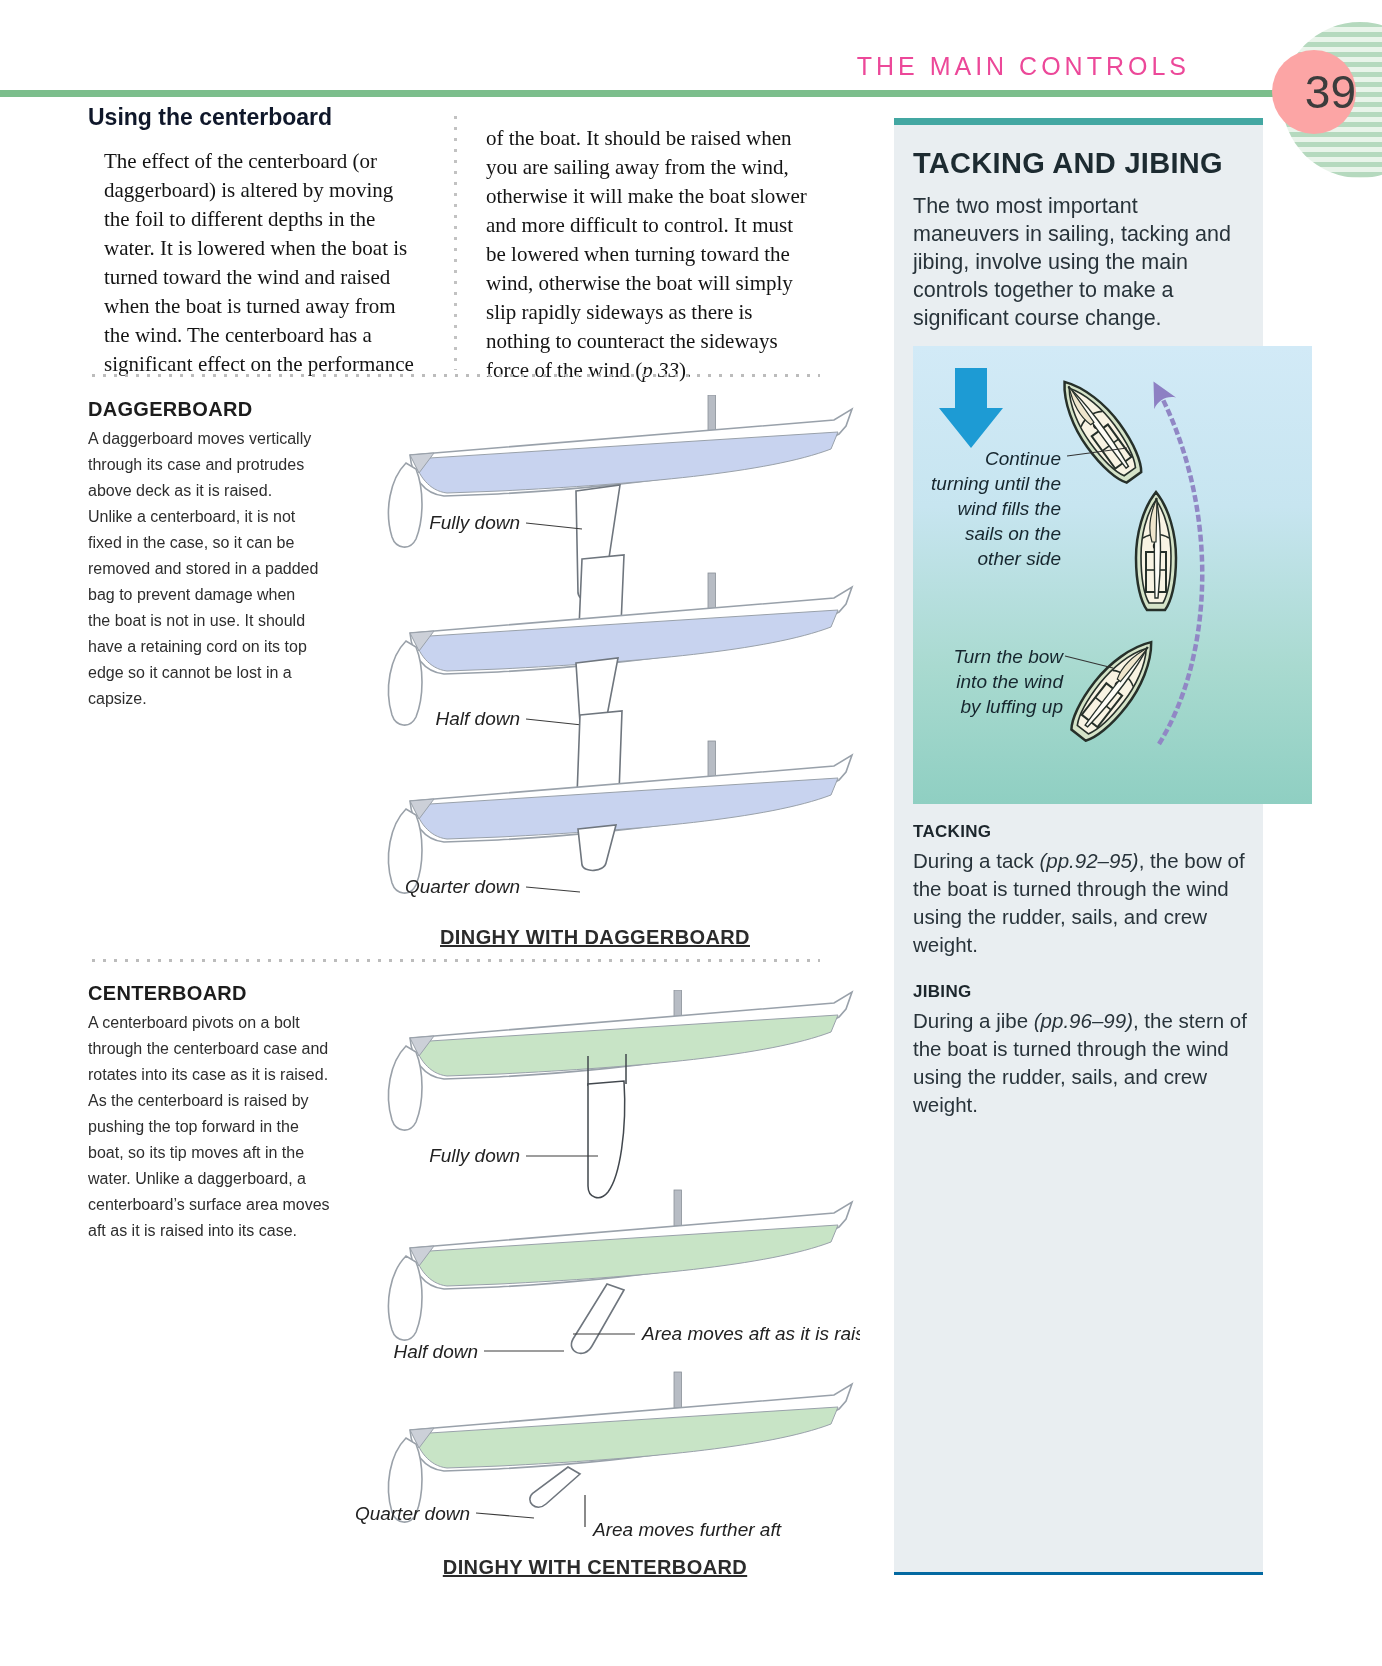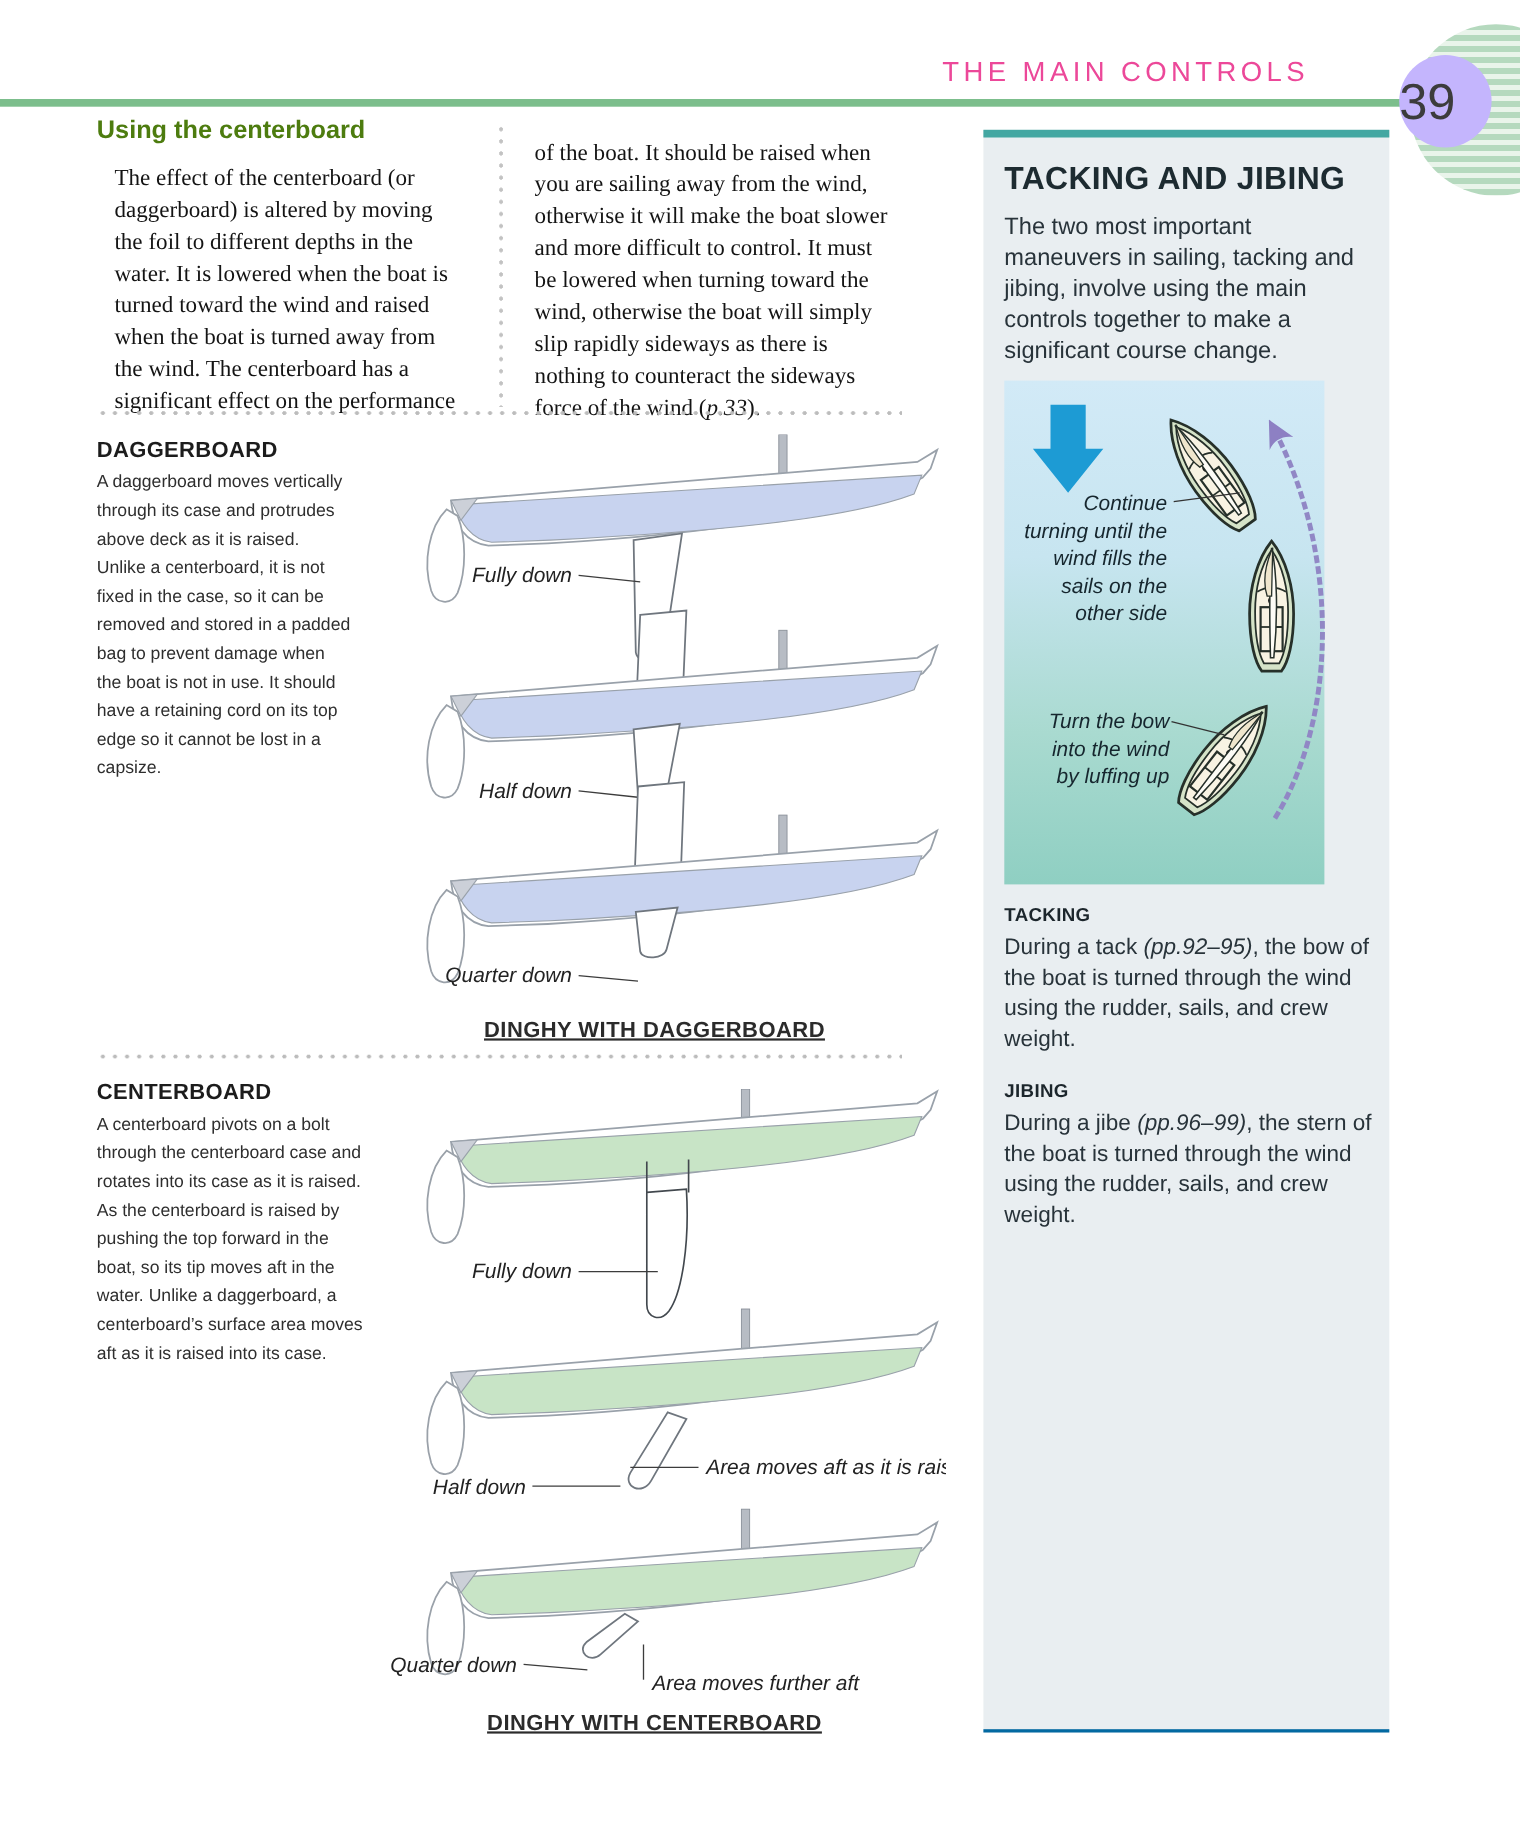--- a/index.html
+++ b/index.html
@@ -6,28 +6,28 @@
   .page{position:relative;width:1382px;height:1666px;background:#ffffff;overflow:hidden;
         font-family:"Liberation Sans",sans-serif;color:#1a1a1a;}
 
   
   .header-title{position:absolute;top:52px;right:192px;font-size:25px;letter-spacing:4px;
         color:#ec4899;font-weight:400;}
   .green-rule{position:absolute;top:90px;left:0;width:1277px;height:7px;background:#7cbe8c;}
   .stripe-circle{position:absolute;top:22px;left:1282px;width:156px;height:156px;border-radius:50%;
         background:repeating-linear-gradient(180deg,#b5d9be 0 5px,#e9f4ea 5px 10px);}
   .num-circle{position:absolute;top:50px;left:1272px;width:84px;height:84px;border-radius:50%;
-        background:#c4b5fd;display:flex;align-items:center;justify-content:flex-start;
+        background:#fca5a5;display:flex;align-items:center;justify-content:flex-end;
         font-size:46px;color:#3c3c3c;font-weight:400;}
 
   
   .serif{font-family:"Liberation Serif",serif;font-size:21px;line-height:29px;color:#141414;}
   .intro-col1{position:absolute;left:88px;top:104px;width:352px;}
   .intro-col1 h2{font-family:"Liberation Sans",sans-serif;font-size:23px;font-weight:700;
-        color:#4d7c0f;margin:0 0 8px 0;}
+        color:#0f172a;margin:0 0 8px 0;}
   .intro-col1 p,.intro-col2 p{margin:16px;}
   .intro-col2{position:absolute;left:470px;top:108px;width:360px;}
   .intro-col2 em,.intro-col1 em{font-style:italic;}
 
   .vdots{position:absolute;left:453px;top:112px;width:5px;height:258px;
         background-image:radial-gradient(circle,#c2c2c2 1.7px,rgba(0,0,0,0) 1.9px);
         background-size:5px 11px;background-repeat:repeat-y;}
   .hdots{position:absolute;height:5px;width:732px;left:88px;
         background-image:radial-gradient(circle,#bcbcbc 1.7px,rgba(0,0,0,0) 1.9px);
         background-size:11px 5px;background-repeat:repeat-x;}
@@ -52,22 +52,22 @@
   .sidebar{position:absolute;left:894px;top:118px;width:369px;height:1457px;box-sizing:border-box;
         background:#e9eef1;border-top:7px solid #43a7a2;border-bottom:3px solid #0369a1;
         padding:0 15px 0 19px;}
   .sidebar h2{margin:22px 0 0 0;font-size:29px;font-weight:700;color:#1d2b31;letter-spacing:.3px;}
   .sb-intro{margin:12px 0 0 0;font-size:21.5px;line-height:28px;color:#28333a;}
   .sidebar h4{margin:18px 0 0 0;font-size:17px;font-weight:700;color:#1c262c;letter-spacing:.3px;}
   .sidebar h4.jib{margin-top:23px;}
   .sb-p{margin:5px 0 0 0;font-size:20.5px;line-height:28px;color:#28333a;}
   .sb-p em{font-style:italic;}
 
-  .panel{position:relative;width:291px;margin-top:14px;
-        background:linear-gradient(180deg,#d2eaf7 0%,#c7e5f0 35%,#a9dad0 70%,#8fcfc2 100%);}
+  .panel{position:relative;width:375px;margin-top:14px;
+        background:linear-gradient(180deg,#d2eaf7 0%,#c7e5f0 35%,#a9dad0 70%,#8fcfc2 100%);padding-left:24px;}
   .panel.tack{height:458px;}
   .panel.jibe{height:478px;margin-top:16px;}
   .panel svg{position:absolute;inset:0;}
   .ann{position:absolute;font:italic 19px/25px "Liberation Sans",sans-serif;color:#16262e;}
   .ann.r{text-align:right;}
 </style>
 </head>
 <body>
 
 <svg width="0" height="0" style="position:absolute" aria-hidden="true">

